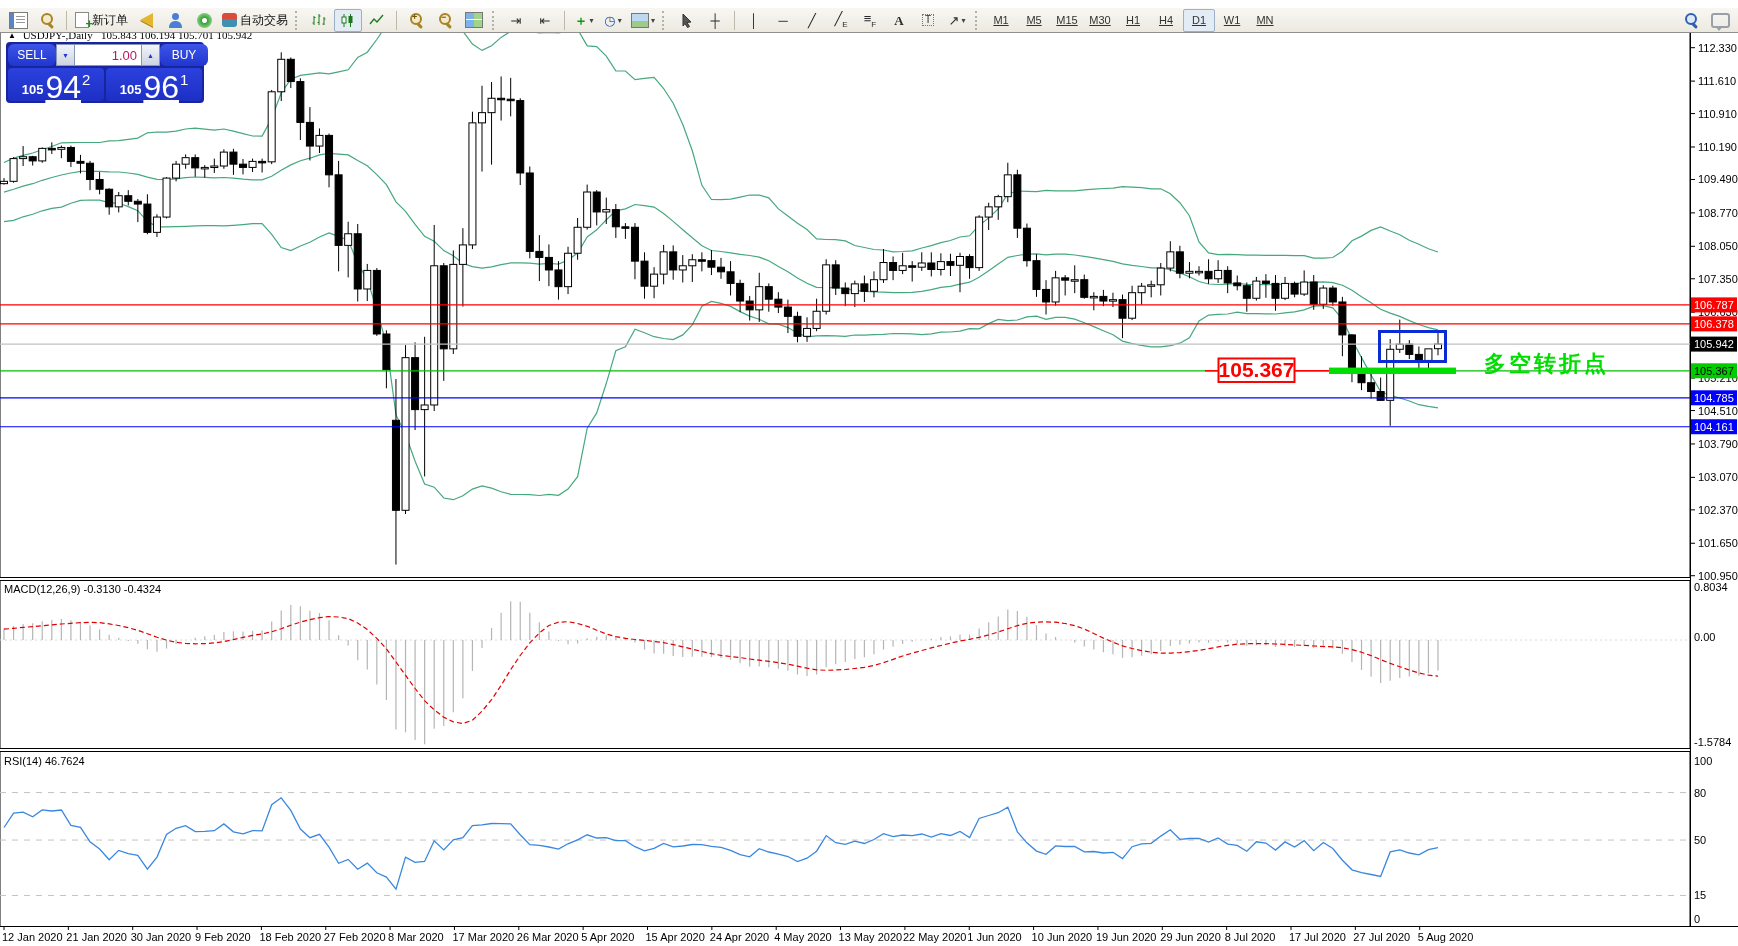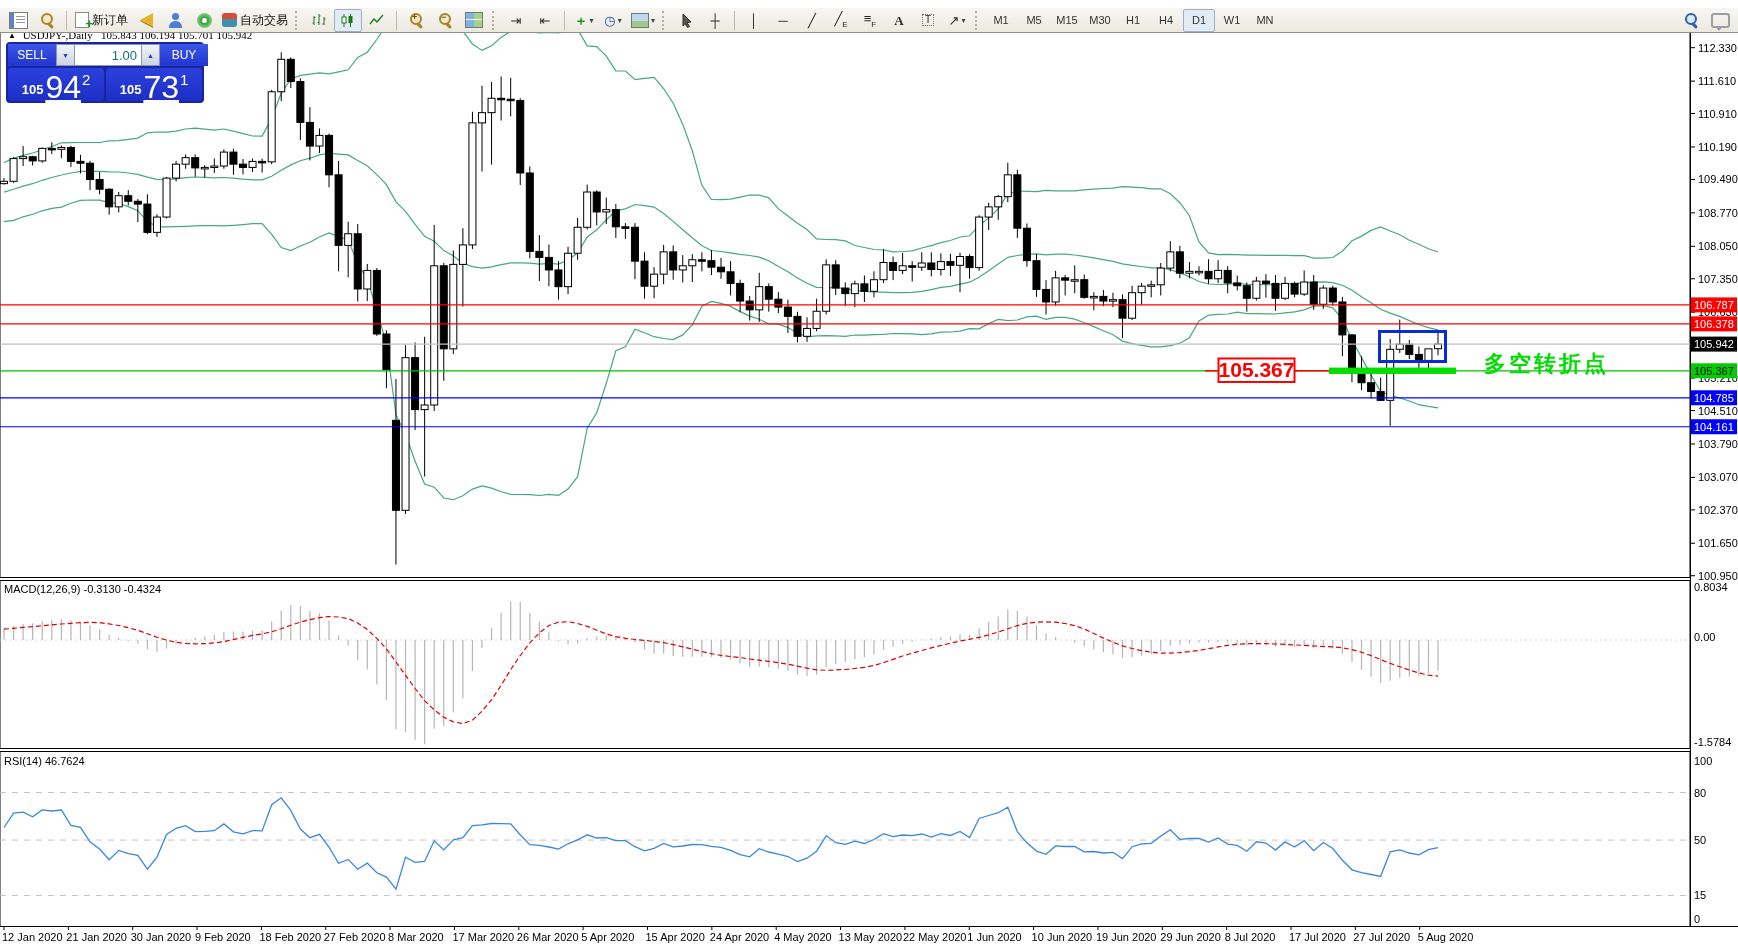--- a/index.html
+++ b/index.html
@@ -7,21 +7,21 @@
   
   #toolbar{position:absolute;left:0;top:8px;width:1738px;height:25px;background:linear-gradient(#f8f7f3,#ece9e0);
     border-bottom:1px solid #8f8f8f;display:flex;align-items:center;padding:0 4px;box-sizing:border-box;z-index:30;gap:1px;}
   .tbtn{height:21px;min-width:22px;display:inline-flex;align-items:center;justify-content:center;border:1px solid transparent;
     border-radius:2px;padding:0 2px;font-size:12px;color:#222;position:relative;}
   .tbtn .cn{font-size:12px;margin-left:3px;color:#111;}
   .pressed{border:1px solid #9db0c8;background:#e3ecf5;}
   .sep{width:1px;height:19px;background:#bdb9ad;margin:0 4px;}
   .grip{width:4px;height:19px;border-left:2px dotted #b5b1a5;margin:0 3px;}
   .caret{font-size:8px;color:#444;margin-left:2px;}
-  .tf{font-size:11px;color:#333;min-width:26px;}
+  .tf{font-size:11px;color:#333;min-width:26px;text-decoration:underline;}
   .spacer{flex:1;}
   
   .ic{width:17px;height:15px;display:inline-block;position:relative;}
   .i-mw{border:1px solid #7a7a7a;background:linear-gradient(90deg,#5b84c4 4px,#fff 4px);}
   .i-mw::after{content:"";position:absolute;left:6px;top:3px;right:2px;height:1px;background:#999;box-shadow:0 3px 0 #999,0 6px 0 #999;}
   .i-doc{border:1px solid #8a8a8a;background:#fff;width:12px;height:14px;}
   .i-doc::after{content:"+";position:absolute;right:-5px;bottom:-4px;color:#0c9a0c;font-weight:bold;font-size:13px;}
   .mag{width:16px;height:16px;}
   .mag::before{content:"";position:absolute;left:2px;top:1px;width:8px;height:8px;border:2px solid #a98426;border-radius:50%;background:#f4e9c8;}
   .mag::after{content:"";position:absolute;right:1px;bottom:1px;width:7px;height:3px;background:#a98426;border-radius:2px;transform:rotate(45deg);}
@@ -42,24 +42,24 @@
   .i-chatb::after{content:"";position:absolute;left:2px;bottom:-5px;width:0;height:0;border-left:4px solid transparent;border-right:4px solid transparent;border-top:5px solid #9aa0a8;}
   .glyph{font-size:13px;line-height:1;color:#2a2a2a;}
   .g-green{color:#0c9a0c;font-weight:bold;}
   .g-serif{font-family:"Liberation Serif",serif;font-weight:bold;}
   .g-dotted{border:1px dotted #777;padding:0 2px;font-size:10px;}
   
   #chart-header{position:absolute;left:8px;top:29px;font-size:11px;color:#000;z-index:20;background:rgba(255,255,255,.0);font-family:Liberation Serif, serif;}
   #chart-header .tri{font-size:8px;vertical-align:1px;margin-right:4px;}
   #trade-widget{position:absolute;left:6px;top:42px;width:198px;z-index:20;background:#18259f;border-radius:4px;padding:2px;box-sizing:border-box;}
   #tw-row1{display:flex;height:22px;gap:0;}
-  .twbtn{flex:0 0 48px;background:linear-gradient(#3d55e8,#2036cf);color:#fff;font-size:12px;display:flex;align-items:center;justify-content:center;border-radius:0;}
+  .twbtn{flex:0 0 48px;background:linear-gradient(#3d55e8,#2036cf);color:#fff;font-size:12px;display:flex;align-items:center;justify-content:center;border-radius:6px;}
   #tw-vol{flex:1;display:flex;height:22px;}
   .twspin{width:17px;background:linear-gradient(#f2f4f8,#ccd4e2);border:1px solid #8896b5;display:flex;align-items:center;justify-content:center;font-size:7px;color:#2036cf;}
-  #tw-vol input{width:58px;border:1px solid #8896b5;border-left:none;border-right:none;text-align:right;font-size:13px;padding:0 4px;color:#0f766e;font-family:"Liberation Sans",sans-serif;}
+  #tw-vol input{width:58px;border:1px solid #8896b5;border-left:none;border-right:none;text-align:right;font-size:13px;padding:0 4px;color:#be185d;font-family:"Liberation Sans",sans-serif;}
   #tw-row2{display:flex;gap:2px;margin-top:2px;}
   .twprice{flex:1;height:32px;background:linear-gradient(#2b41dd,#1d2fc4);border-radius:4px;color:#fff;display:flex;align-items:flex-end;justify-content:center;padding-bottom:1px;}
   .twprice .small{font-size:13px;font-weight:bold;margin-bottom:3px;}
   .twprice .big{font-size:32px;line-height:26px;margin-left:2px;text-decoration:underline;}
   .twprice .sup{font-size:15px;margin-bottom:12px;margin-left:1px;}
   svg text{font-family:"Liberation Sans",sans-serif;}
 </style>
 </head>
 <body>
 
@@ -812,17 +812,17 @@
     <div class="twbtn">BUY</div>
   </div>
   <div id="tw-row2">
     <div class="twprice">
       <span class="small">105</span>
       <span class="big">94</span>
       <span class="sup">2</span>
     </div>
     <div class="twprice">
       <span class="small">105</span>
-      <span class="big">73</span>
+      <span class="big">96</span>
       <span class="sup">1</span>
     </div>
   </div>
 </div>
 
 </body></html>

